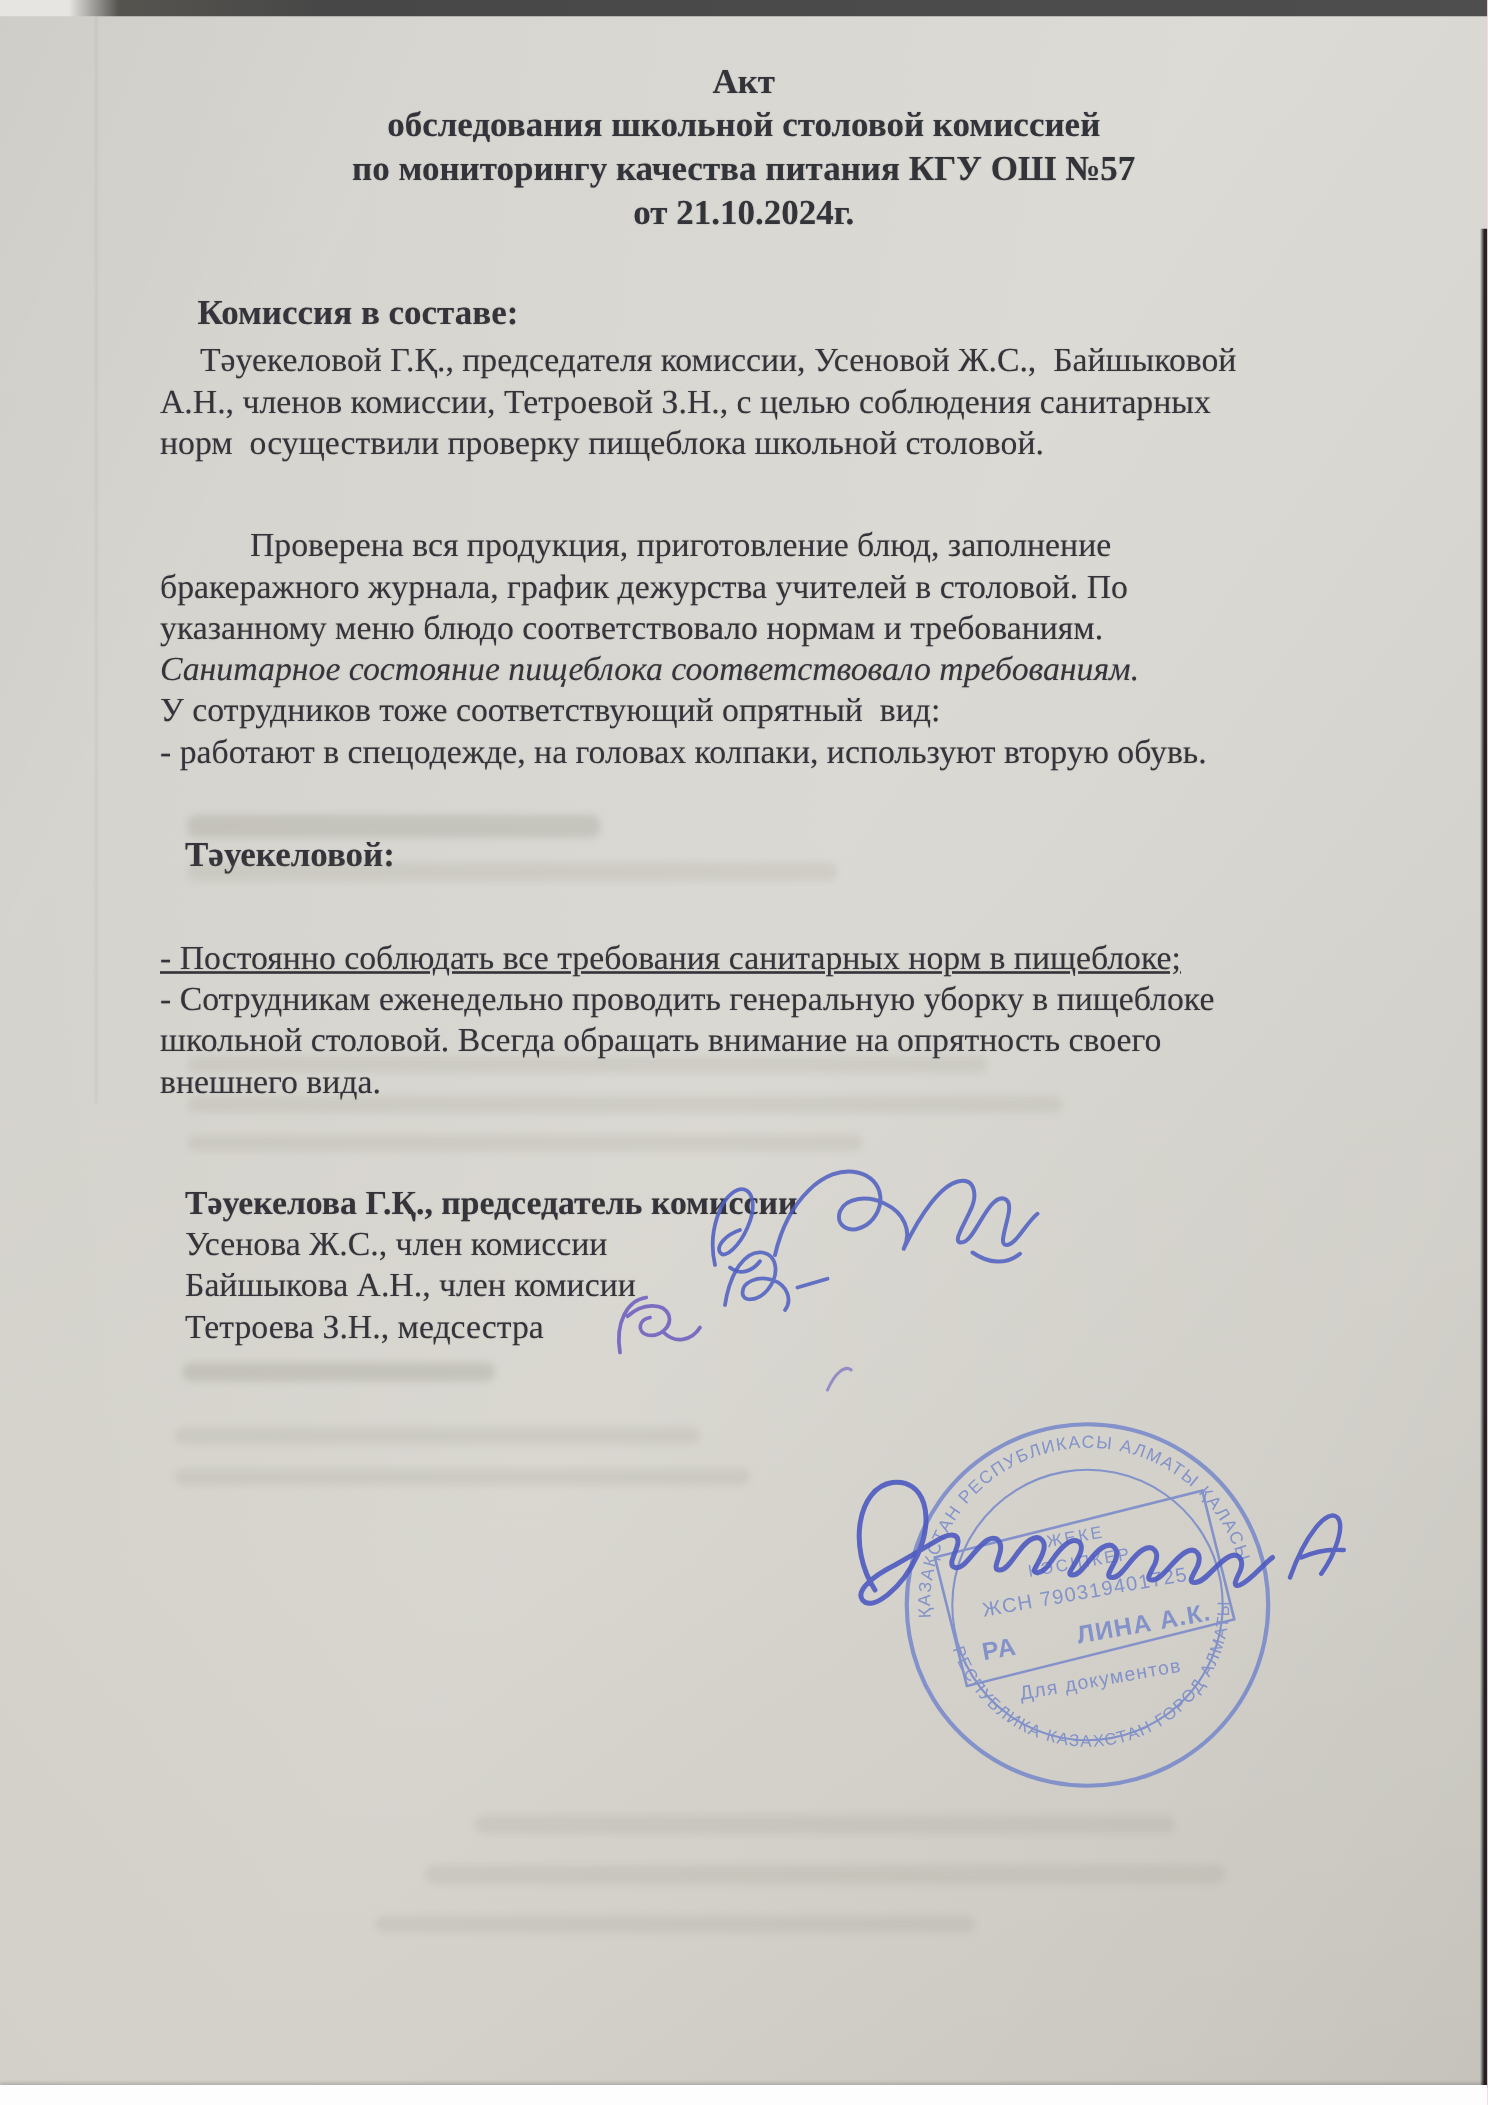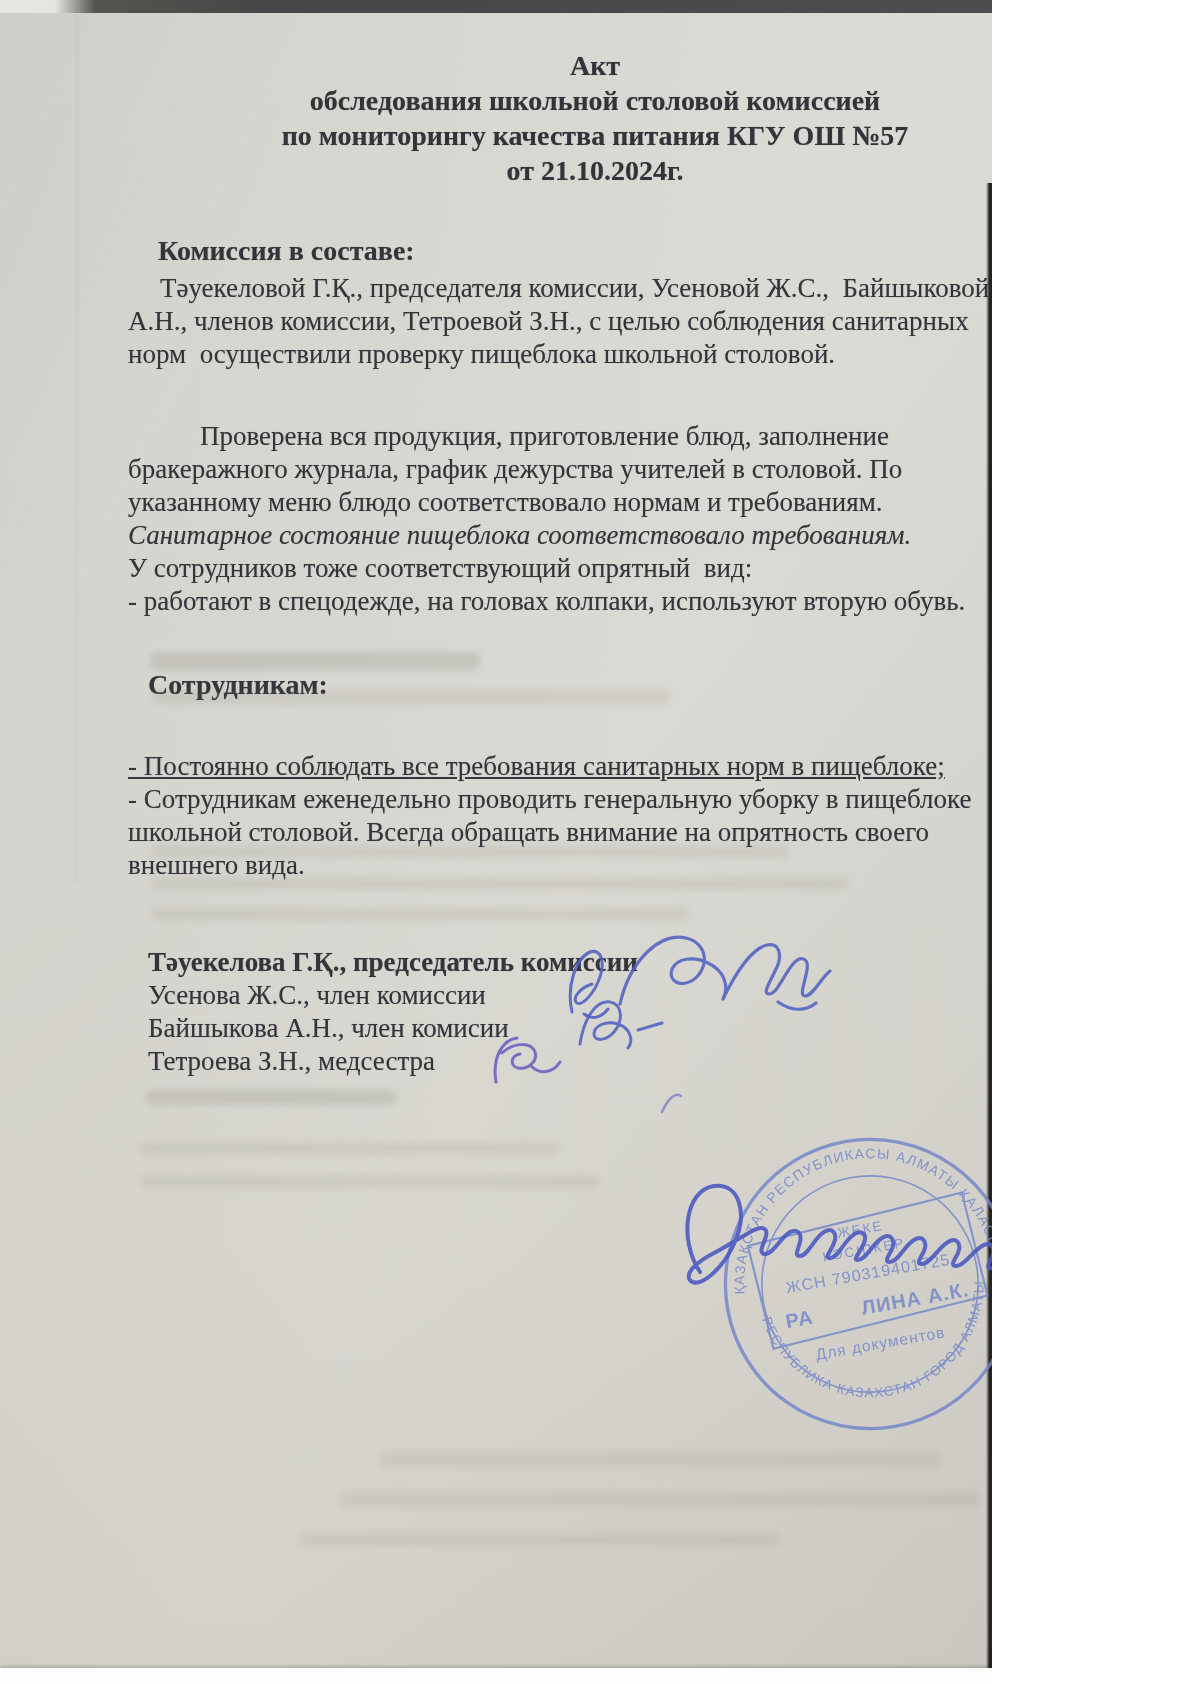--- a/index.html
+++ b/index.html
@@ -1,16 +1,16 @@
 <!DOCTYPE html>
 <html><head>
 <meta charset="utf-8">
 <style>
   html,body{margin:0;padding:0;background:#ffffff;}
-  .shot{position:relative;width:992px;height:1684px;overflow:hidden;background:#f9a8d4;
+  .shot{position:relative;width:1190px;height:1684px;overflow:hidden;background:#f9a8d4;
         font-family:"Liberation Serif", serif;}
   
   .paper{position:absolute;left:0;top:0;width:1190px;height:1670px;
     background:
       linear-gradient(115deg, rgba(0,0,0,0.055) 0%, rgba(0,0,0,0.015) 18%, rgba(255,255,255,0.05) 50%, rgba(0,0,0,0.02) 78%, rgba(0,0,0,0.06) 100%),
       linear-gradient(180deg, #dbd9d3 0%, #d9d7d1 40%, #d6d4cd 75%, #d2cfc8 100%);
   }
   .top-band{position:absolute;left:0;top:0;width:1190px;height:13px;
     background:linear-gradient(90deg,#e6e5e2 0px,#e6e5e2 55px,#55544f 95px,#474747 260px,#4e4e4e 100%);}
   .right-edge{position:absolute;right:0;top:183px;width:6px;height:1487px;
@@ -55,21 +55,21 @@
   <div class="ln" style="left:128px;top:305px;">А.Н., членов комиссии, Тетроевой З.Н., с целью соблюдения санитарных</div>
   <div class="ln" style="left:128px;top:338px;">норм  осуществили проверку пищеблока школьной столовой.</div>
 
   <div class="ln" style="left:200px;top:420px;">Проверена вся продукция, приготовление блюд, заполнение</div>
   <div class="ln" style="left:128px;top:453px;">бракеражного журнала, график дежурства учителей в столовой. По</div>
   <div class="ln" style="left:128px;top:486px;">указанному меню блюдо соответствовало нормам и требованиям.</div>
   <div class="ln" style="left:128px;top:519px;font-style:italic;">Санитарное состояние пищеблока соответствовало требованиям.</div>
   <div class="ln" style="left:128px;top:552px;">У сотрудников тоже соответствующий опрятный  вид:</div>
   <div class="ln" style="left:128px;top:585px;">- работают в спецодежде, на головах колпаки, используют вторую обувь.</div>
 
-  <div class="ln bold" style="left:148px;top:668px;font-size:28px;">Сотрудникам:</div>
+  <div class="ln bold" style="left:148px;top:668px;font-size:28px;">Тәуекеловой:</div>
   <div class="ln" style="left:128px;top:750px;text-decoration:underline;">- Постоянно соблюдать все требования санитарных норм в пищеблоке;</div>
   <div class="ln" style="left:128px;top:783px;">- Сотрудникам еженедельно проводить генеральную уборку в пищеблоке</div>
   <div class="ln" style="left:128px;top:816px;">школьной столовой. Всегда обращать внимание на опрятность своего</div>
   <div class="ln" style="left:128px;top:849px;">внешнего вида.</div>
 
   <div class="ln" style="left:148px;top:946px;font-weight:bold;">Тәуекелова Г.Қ., председатель комиссии</div>
   <div class="ln" style="left:148px;top:979px;">Усенова Ж.С., член комиссии</div>
   <div class="ln" style="left:148px;top:1012px;">Байшыкова А.Н., член комисии</div>
   <div class="ln" style="left:148px;top:1045px;">Тетроева З.Н., медсестра</div>
 

